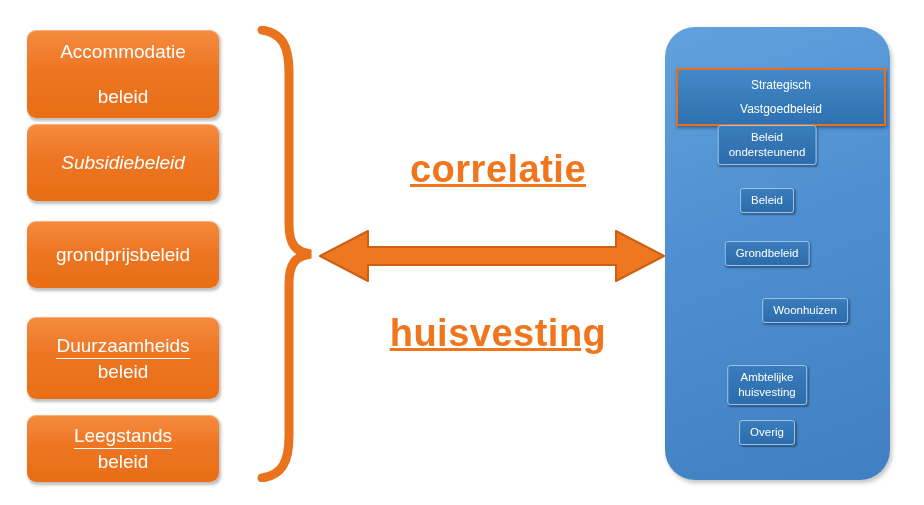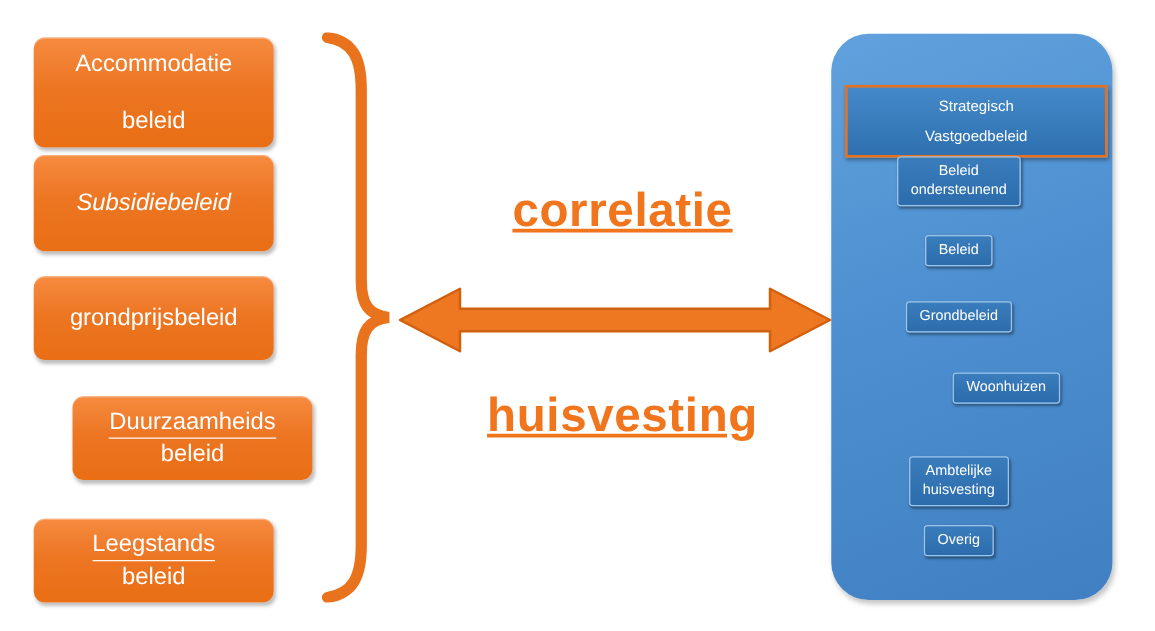--- a/index.html
+++ b/index.html
@@ -17,21 +17,21 @@
     align-items: center; justify-content: center; text-align: center;
     font-size: 19px; line-height: 25px;
     box-shadow: 1.5px 2.5px 3px rgba(110,110,110,.45), inset 0 1px 0 rgba(255,255,255,.30);
   }
   .obox .ln { display: block; }
   .obox .txt { display: inline-block; }
   .u { border-bottom: 1.5px solid rgba(255,255,255,.95); }
   #box1 { top: 30px;  height: 88px; gap: 20px; }
   #box2 { top: 124px; height: 77px; font-style: italic; }
   #box3 { top: 221px; height: 67px; }
-  #box4 { top: 317px; height: 67px; margin-left: 31px; }
+  #box4 { top: 317px; height: 82px; }
   #box5 { top: 415px; height: 67px; }
 
   
   .big-label {
     position: absolute; left: 330px; width: 336px; text-align: center;
     font-size: 38px; font-weight: 700; color: #F0751C; letter-spacing: 0.5px; text-decoration: underline;
   }
   #correlatie { top: 148px; }
   #demarcatie { top: 312px; }
 

